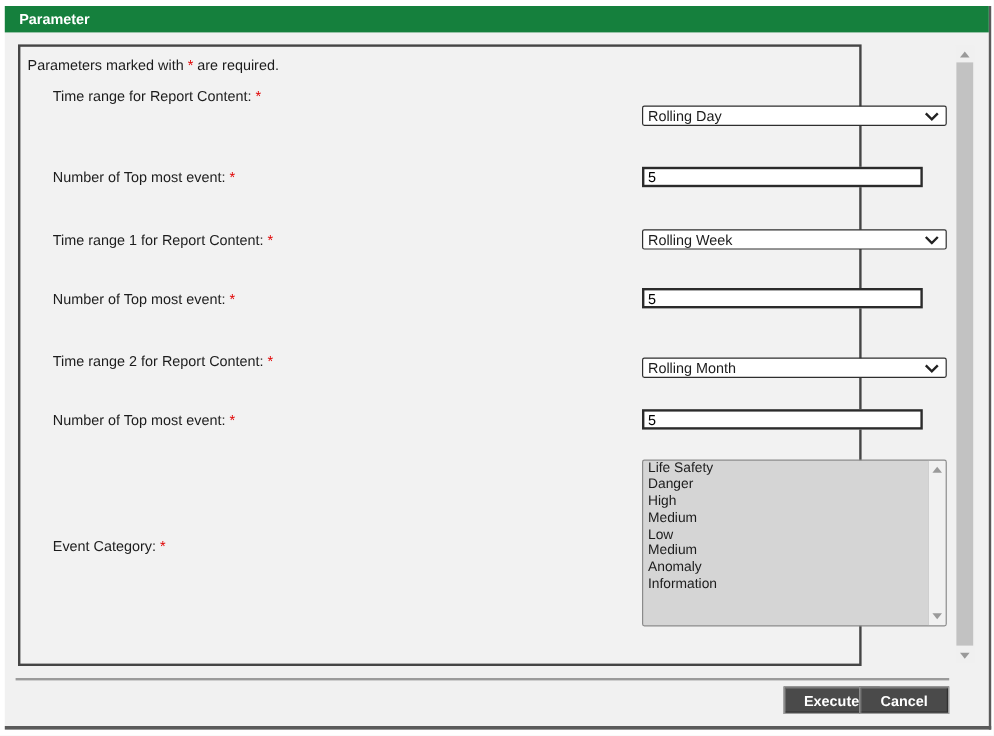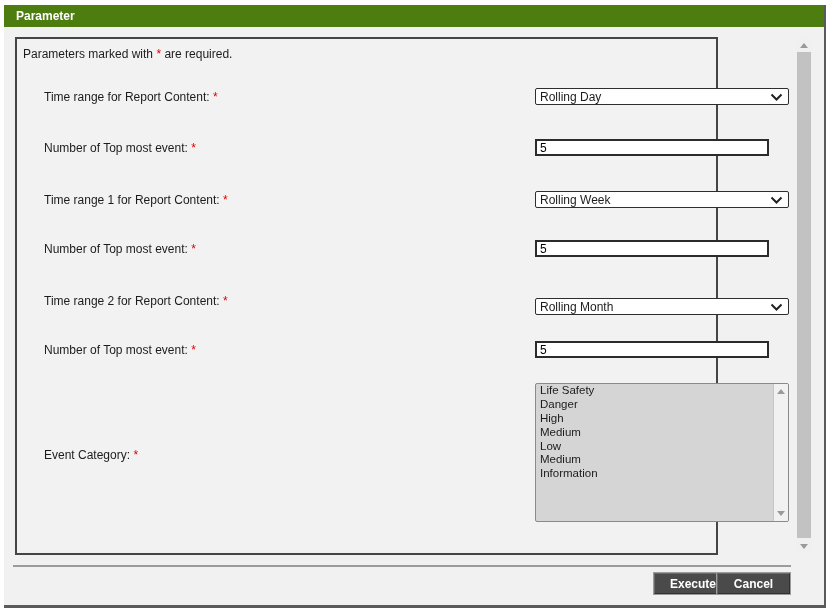--- a/index.html
+++ b/index.html
@@ -9,21 +9,21 @@
     font-family:"Liberation Sans", sans-serif; color:#1c1c1c;
     overflow:hidden;
   }
   .dialog {
     position:absolute; left:4px; top:5px; width:822px; height:603px;
     background:#f1f1f1;
     border-right:2px solid #5a5a5a; border-bottom:3px solid #5a5a5a;
   }
   .titlebar {
     position:absolute; left:0; top:0; right:0; height:22px;
-    background:#4d7c0f; color:#ffffff; font-size:12px; font-weight:bold;
+    background:#15803d; color:#ffffff; font-size:12px; font-weight:bold;
     line-height:22px; padding-left:12px;
   }
   .panel {
     position:absolute; left:11px; top:32px; width:703px; height:518px;
     border:2px solid #454545; background:#f2f2f2;
   }
   
   .v-scrollbar {
     position:absolute; left:792px; top:33px; width:16px; height:515px;
     background:#f0f0f0;
@@ -89,21 +89,21 @@
   </div>
 
   <div class="panel">
 
     <div class="info-line">
       <span>Parameters marked with</span>
       <span class="req-star">*</span>
       <span>are required.</span>
     </div>
 
-    <div class="field-label" style="top:51px;">
+    <div class="field-label" style="top:34px;">
       <span>Time range for Report Content:</span>
       <span class="req-star">*</span>
     </div>
     <div class="ctl-select" style="top:49px;">
       <span>Rolling Day</span>
       <span class="chev">
         <svg width="13" height="8" viewBox="0 0 13 8">
             <path d="M1.5 1.5 L6.5 6.5 L11.5 1.5" fill="none" stroke="#222222" stroke-width="2"></path>
           </svg>
       </span>
@@ -158,20 +158,21 @@
       <span class="req-star">*</span>
     </div>
     <div class="listbox">
       <div class="listbox-items">
         <div class="lb-item">Life Safety</div>
         <div class="lb-item">Danger</div>
         <div class="lb-item">High</div>
         <div class="lb-item">Medium</div>
         <div class="lb-item">Low</div>
         <div class="lb-item">Medium</div>
+        <div class="lb-item">Anomaly</div>
         <div class="lb-item">Information</div>
       </div>
       <div class="lb-scroll">
         <div class="lb-arrow up">
             <span class="tri-up"></span>
           </div>
         <div class="lb-arrow down">
             <span class="tri-down"></span>
           </div>
       </div>

